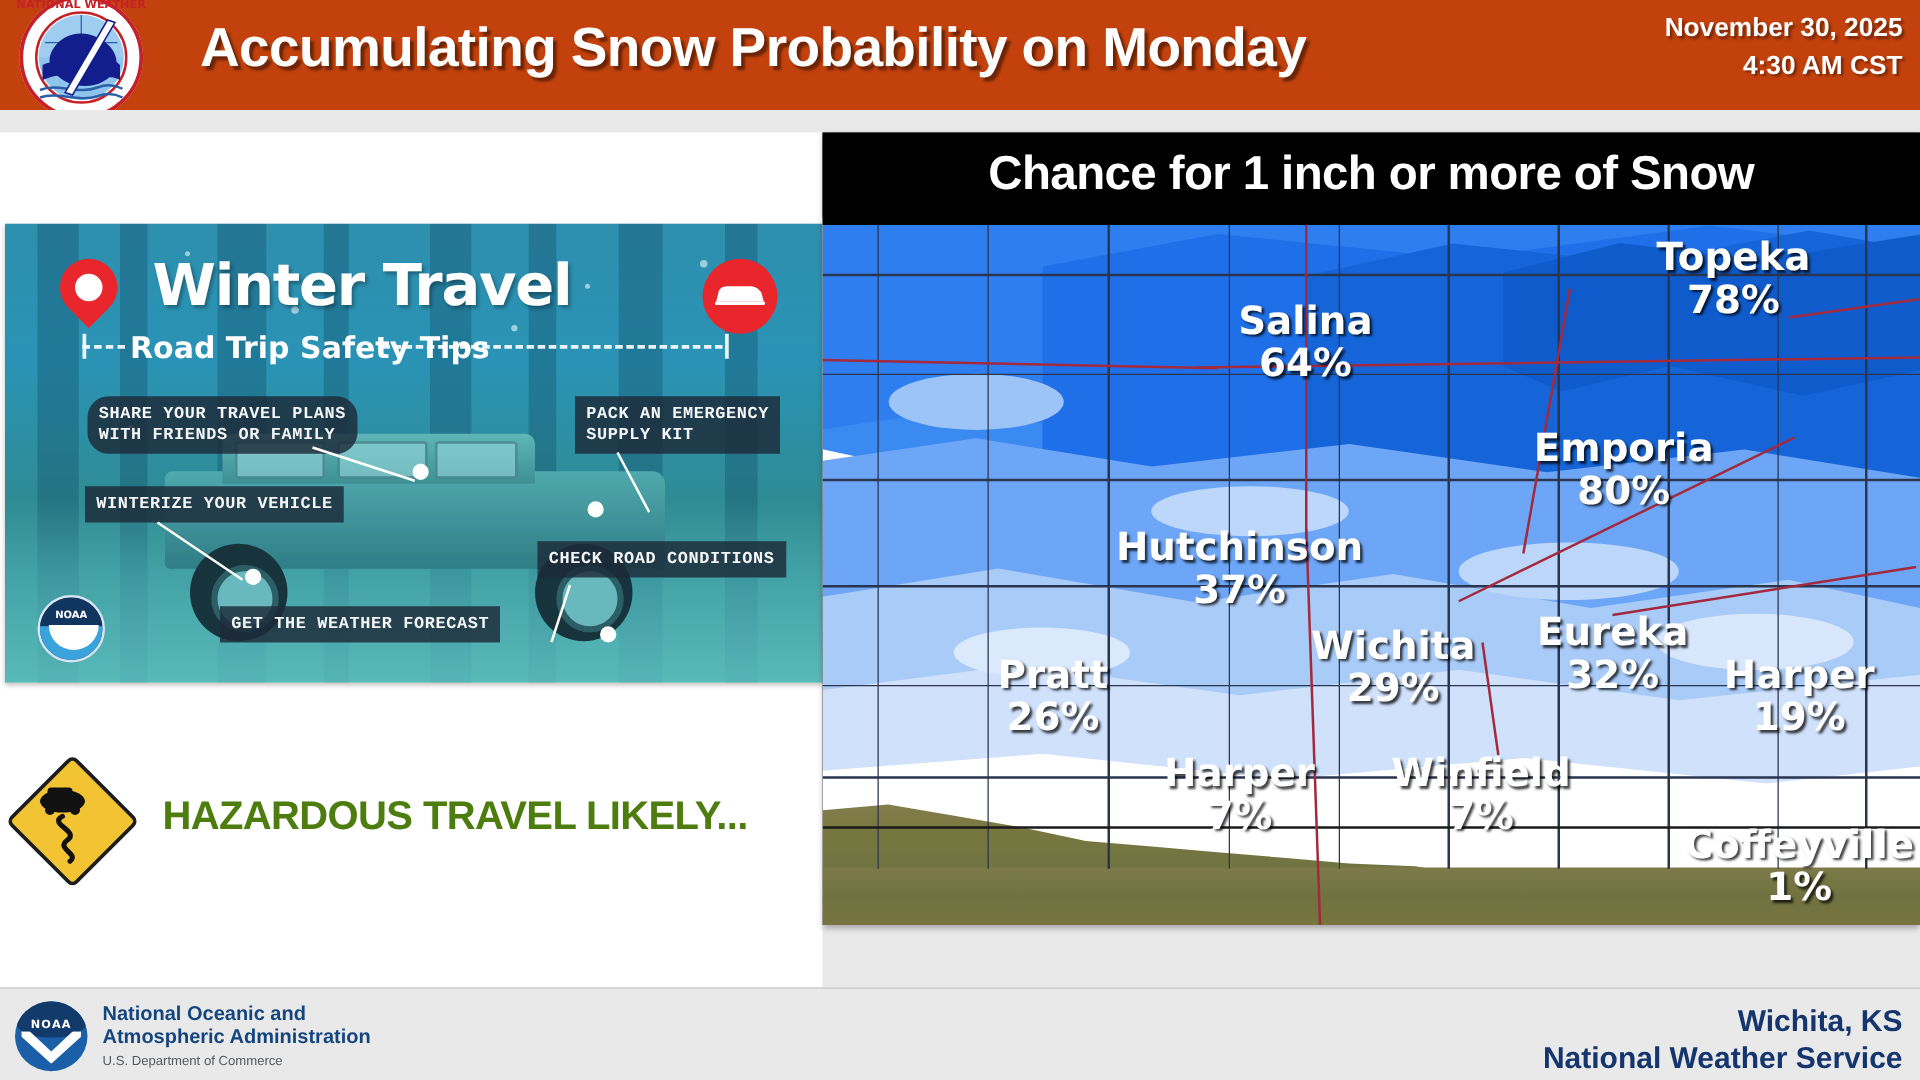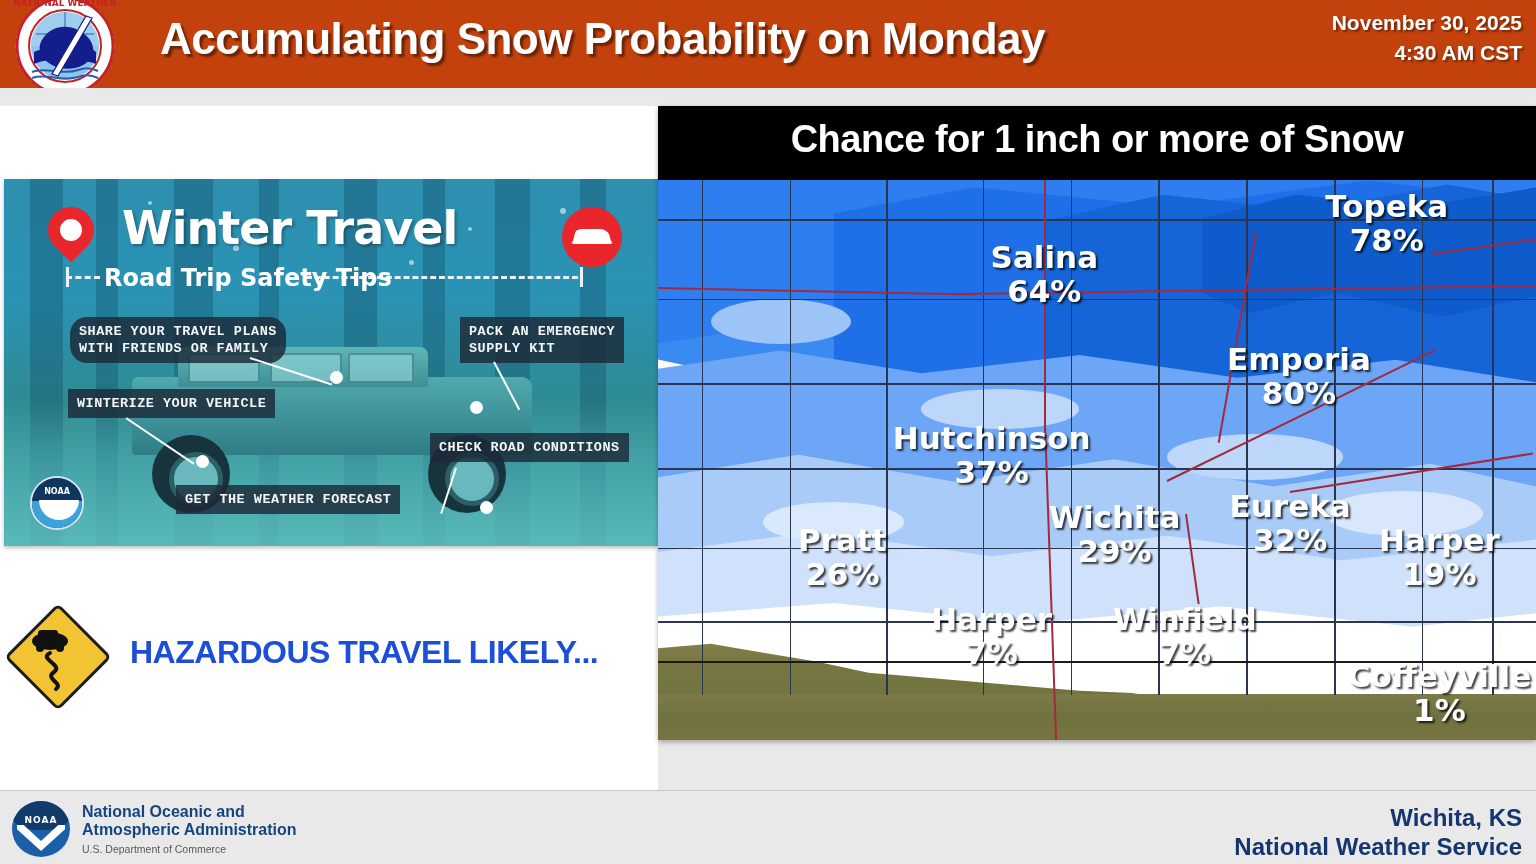--- a/index.html
+++ b/index.html
@@ -166,21 +166,21 @@
   .hazard-sign {
     position:absolute; left:10px; top:3px; width:96px; height:96px;
   }
   .diamond {
     position:absolute; left:10px; top:10px; width:76px; height:76px;
     background:#f2c434; border:3px solid #1d1d1d;
     transform:rotate(45deg); border-radius:6px;
   }
   .hazard-text {
     position:absolute; left:130px; top:28px;
-    font-size:32px; font-weight:bold; color:#1d4ed8;
+    font-size:32px; font-weight:bold; color:#4d7c0f;
     letter-spacing:-0.5px;
   }
 
   
   .map-wrap {
     position:absolute; left:658px; top:106px; width:878px; height:634px;
     background:#000; overflow:hidden;
     box-shadow:0 2px 5px rgba(0,0,0,0.3);
   }
   .map-title-bar {

